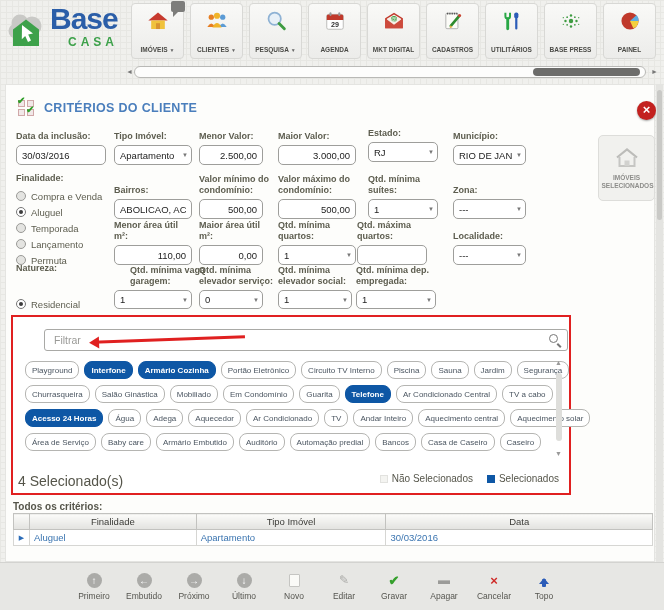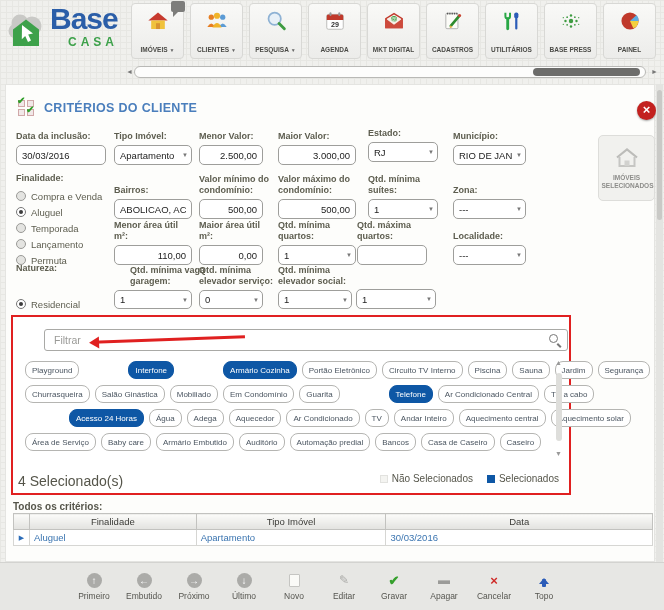--- a/index.html
+++ b/index.html
@@ -74,21 +74,21 @@
 #filter-wrap{position:absolute;left:14px;top:12px;width:524px;height:22px;border:1px solid #a9a9a6;border-radius:3px;background:#fff;margin-left:17px;}
 #filter-input{width:100%;height:100%;border:none;outline:none;font-size:10.5px;padding:0 26px 0 9px;color:#333;background:transparent;font-family:"Liberation Sans",sans-serif;}
 #filter-input::placeholder{color:#9a9a97;}
 .mag{position:absolute;right:9px;top:4px;width:9px;height:9px;border:1.5px solid #777;border-radius:50%;}
 .mag:after{content:"";position:absolute;left:7.5px;top:7.5px;width:5px;height:1.5px;background:#777;transform:rotate(45deg);transform-origin:0 0;}
 #red-arrow{position:absolute;left:80px;top:21px;width:152px;height:3px;background:var(--annot-red,#e02020);transform:rotate(-2deg);}
 #red-arrow:before{content:"";position:absolute;left:-10px;top:-4.5px;border:6px solid transparent;border-right:10px solid var(--annot-red,#e02020);}
 #tags{position:absolute;left:12px;top:44px;width:526px;display:flex;flex-direction:column;gap:6px;}
 .tag-row{display:flex;gap:5px;}
 .tag{height:18px;padding:0 6px;display:flex;align-items:center;border:1px solid #b5b5b2;border-radius:8px;font-size:8px;color:#4a5560;background:#fff;white-space:nowrap;cursor:pointer;}
-.tag.sel{background:var(--sel-blue,#0e57a5);border-color:var(--sel-blue,#0e57a5);color:#fff;font-weight:normal;margin-left:44px;}
+.tag.sel{background:var(--sel-blue,#0e57a5);border-color:var(--sel-blue,#0e57a5);color:#fff;font-weight:bold;}
 #tag-scroll{position:absolute;left:541px;top:44px;width:11px;height:94px;}
 #tag-scroll .chev{position:absolute;left:1px;font-size:7px;color:#999;}
 #tag-scroll .chev.up{top:-2px;} #tag-scroll .chev.dn{bottom:-2px;}
 #tag-scroll .vthumb{position:absolute;left:2px;top:12px;width:6px;height:68px;background:#dededb;border-radius:3px;}
 #sel-count{position:absolute;left:5px;top:156px;font-size:14px;color:#55554a;}
 #legend{position:absolute;right:10px;top:156px;display:flex;align-items:center;gap:4px;font-size:10px;color:#55554a;}
 .sq{width:8px;height:8px;display:inline-block;flex:0 0 auto;}
 .sq.light{background:#f4f4f1;border:1px solid #e2e2df;}
 .sq.blue{background:var(--sel-blue,#0e57a5);margin-left:10px;}
 
@@ -410,20 +410,21 @@
           </div>
         </div>
         <div class="fcell" style="left: 272px; top: 180px; width: 74px; height: 44px;">
           <div class="flabel" style="width: 78px;">Qtd. mínima elevador social:</div>
           <div class="fval select">
             <span class="vtext">1</span>
             <span class="caret">▼</span>
           </div>
         </div>
         <div class="fcell" style="left: 350px; top: 180px; width: 80px; height: 44px;">
+          <div class="flabel" style="width: 80px;">Qtd. mínima dep. empregada:</div>
           <div class="fval select">
             <span class="vtext">1</span>
             <span class="caret">▼</span>
           </div>
         </div>
         <div class="radio-group" style="left: 10px; top: 88px;">
           <div class="flabel">Finalidade:</div>
           <div class="radio-row">
             <span class="radio"></span>
             <span class="radio-label">Compra e Venda</span>

